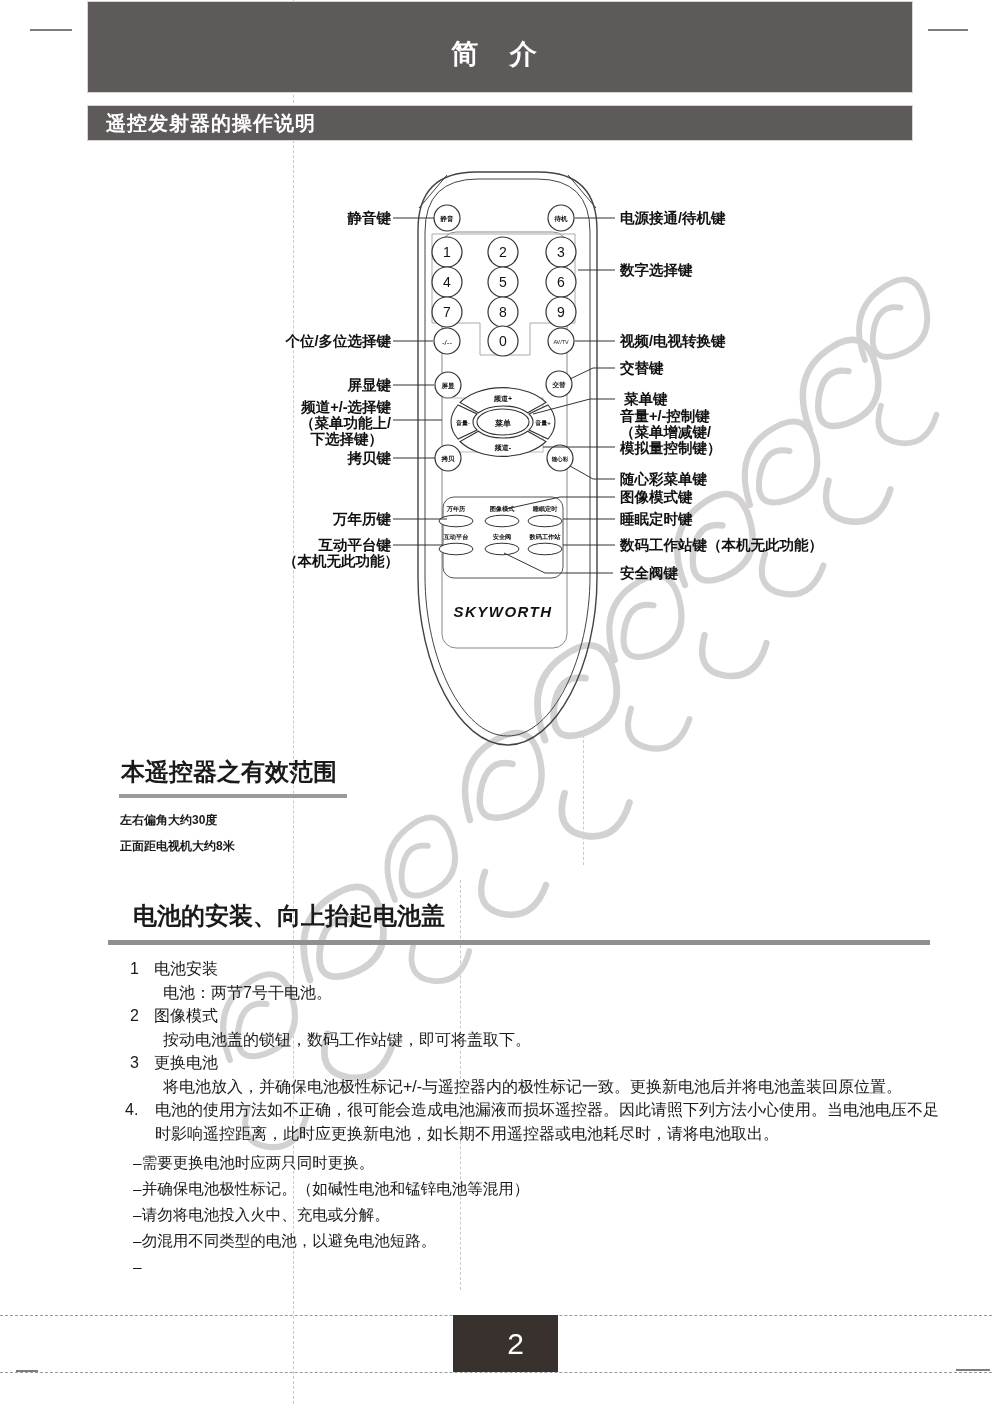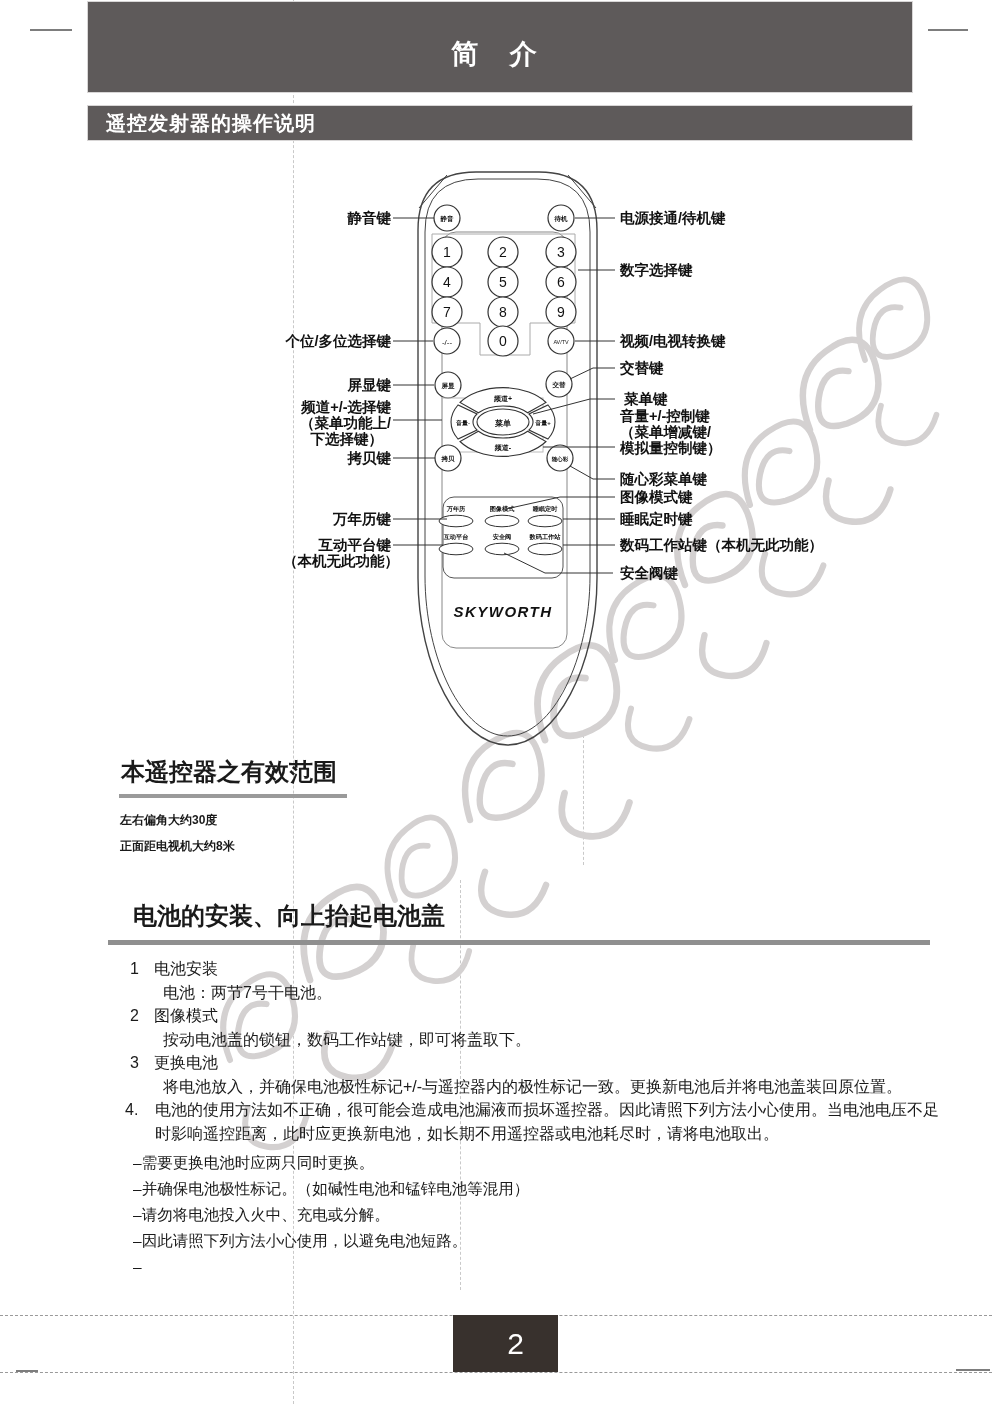--- a/index.html
+++ b/index.html
@@ -275,21 +275,21 @@
       <div class="note">
           <span class="dash">–</span>
           <span>并确保电池极性标记。（如碱性电池和锰锌电池等混用）</span>
         </div>
       <div class="note">
           <span class="dash">–</span>
           <span>请勿将电池投入火中、充电或分解。</span>
         </div>
       <div class="note">
           <span class="dash">–</span>
-          <span>因此请照下列方法小心使用，以避免电池短路。</span>
+          <span>勿混用不同类型的电池，以避免电池短路。</span>
         </div>
       <div class="note">
           <span class="dash">–</span>
         </div>
     </div>
   </div>
 
   <div class="dashrule" style="top:1315px;"></div>
   <div class="dashrule" style="top:1372px;"></div>
   <div class="pagenum">

